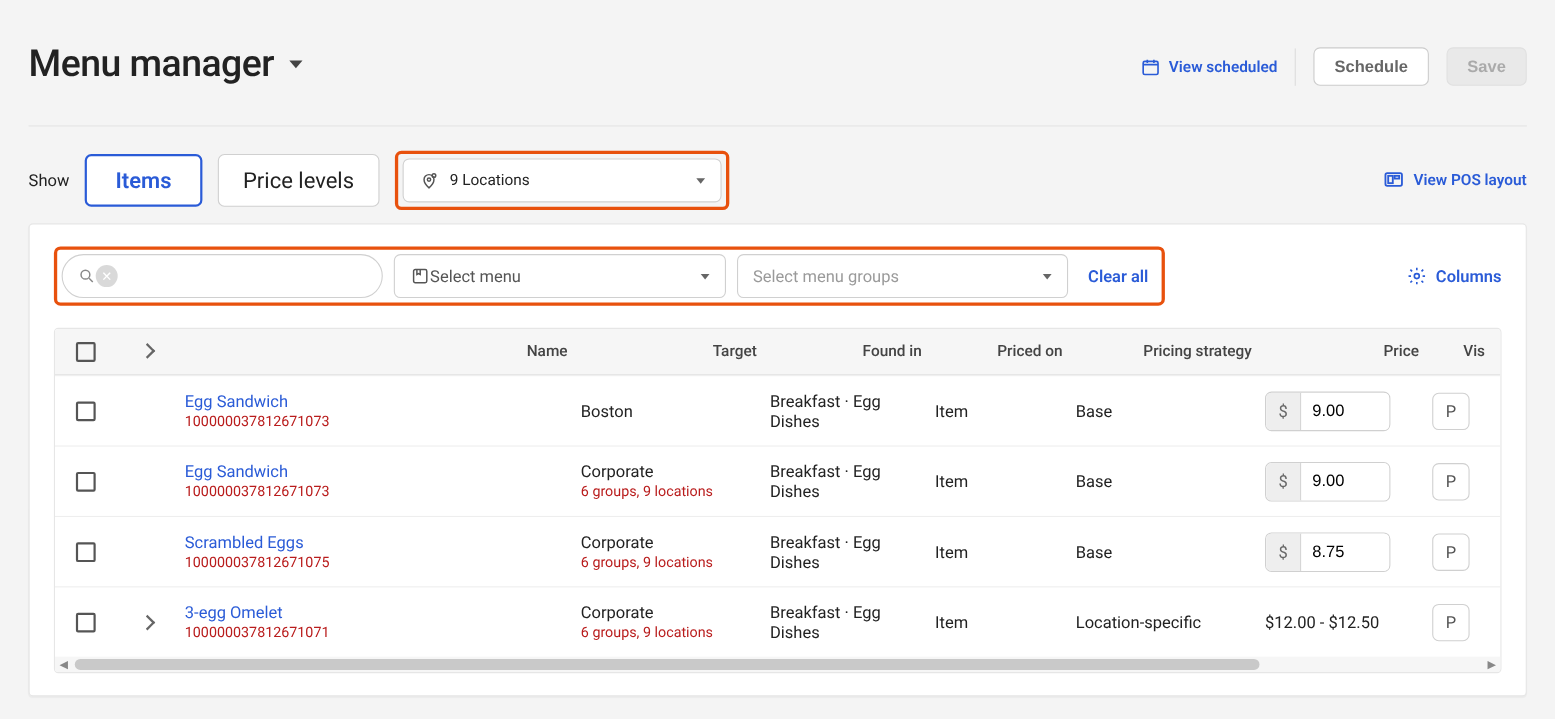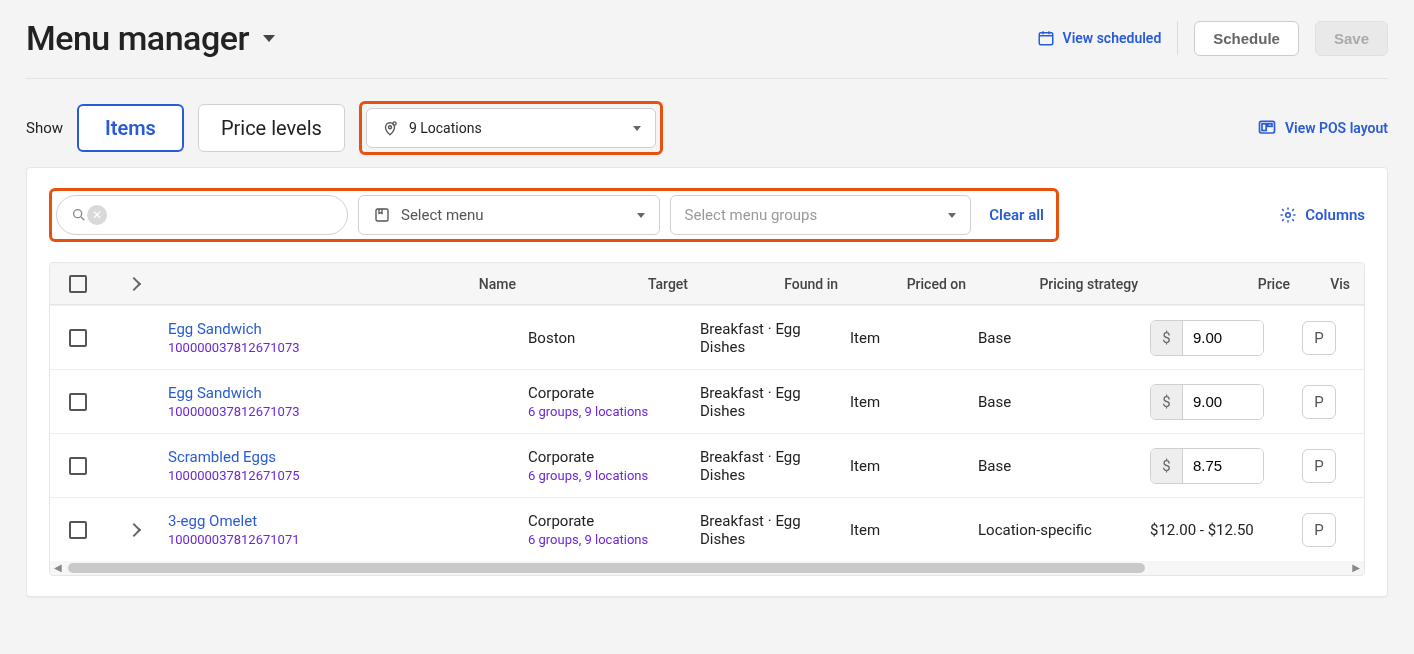--- a/index.html
+++ b/index.html
@@ -9,24 +9,25 @@
     background: #f4f4f4;
     color: #222;
     font-size: 14px;
     width: 1414px;
   }
   .page {
     padding: 18px 26px 30px 26px;
   }
   .header-row {
     display: flex;
-    align-items: center;
+    align-items: flex-end;
     justify-content: space-between;
     border-bottom: 1px solid #e3e3e3;
-    padding-bottom: 20px;
+    padding-bottom: 36px;
+    margin-top: 20px;
   }
   .title-wrap {
     display: flex;
     align-items: center;
     gap: 14px;
   }
   .page-title {
     font-size: 34px;
     font-weight: 500;
     letter-spacing: -0.5px;
@@ -171,21 +172,20 @@
     line-height: 1;
   }
   .dropdown {
     border: 1px solid #d0d0d0;
     background: #fff;
     border-radius: 6px;
     padding: 0 14px;
     height: 40px;
     display: flex;
     align-items: center;
-    gap: 10px;
     cursor: pointer;
     flex: 1;
     font-size: 15px;
     color: #555;
   }
   .dropdown.placeholder { color: #9a9a9a; }
   .clear-all {
     color: #2a5bd7;
     font-weight: 600;
     cursor: pointer;
@@ -238,21 +238,21 @@
   .chev-cell { text-align: center; color: #666; }
   .chev-right::before {
     content: "";
     display: inline-block;
     width: 8px; height: 8px;
     border-top: 2px solid #666;
     border-right: 2px solid #666;
     transform: rotate(45deg);
   }
   .name-link { color: #2a5bd7; font-size: 15px; cursor: pointer; }
-  .sub { color: #6d28d9; font-size: 13px; margin-top: 2px; }
+  .sub { color: #b91c1c; font-size: 13px; margin-top: 2px; }
   .td { padding: 0 6px; font-size: 15px; }
   .price-input {
     display: inline-flex;
     align-items: stretch;
     border: 1px solid #d0d0d0;
     border-radius: 6px;
     overflow: hidden;
     height: 36px;
     width: 114px;
   }

